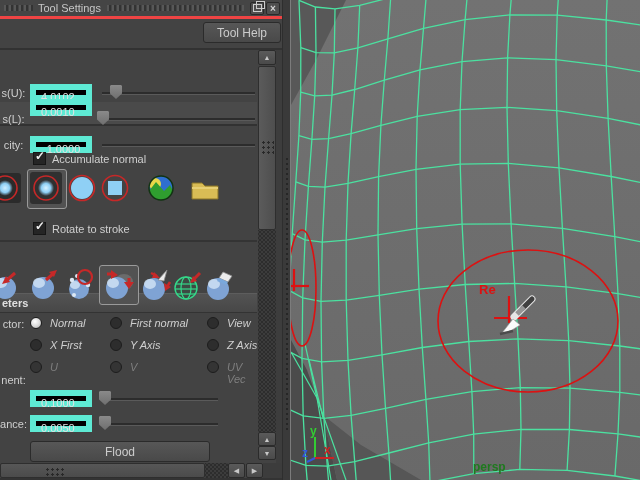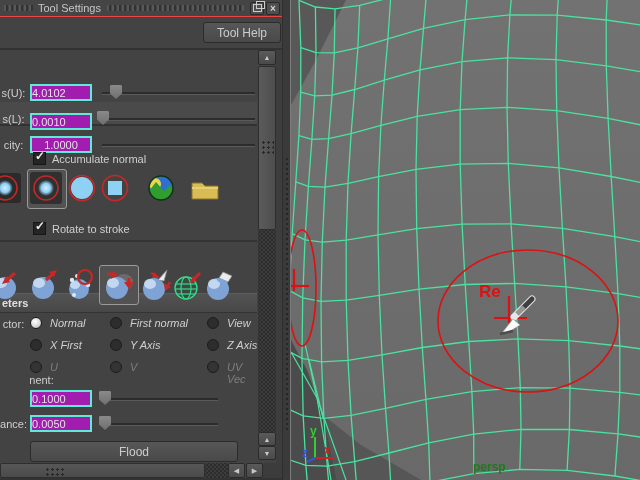--- a/index.html
+++ b/index.html
@@ -2,44 +2,44 @@
 <html><head>
 <meta charset="utf-8">
 <style>
   html,body{margin:0;padding:0;background:#222;}
   #stage{position:relative;width:640px;height:480px;overflow:hidden;
          font-family:"Liberation Sans",sans-serif;font-size:11px;color:#cccccc;
          background:#444;user-select:none;}
   
   #panel{position:absolute;left:0;top:0;width:282px;height:480px;background:#434343;}
   #titlebar{position:absolute;left:0;top:0;width:282px;height:16px;background:#454545;
-            display:flex;align-items:center;border-bottom:1px solid #ef4444;}
+            display:flex;align-items:center;border-bottom:3px solid #ef4444;}
   .grip{height:6px;background-image:repeating-linear-gradient(90deg,#575757 0 2px,transparent 2px 5px),
         repeating-linear-gradient(90deg,#333 0 2px,transparent 2px 5px);
         background-size:5px 2px,5px 2px;background-position:0 0,2px 4px;background-repeat:repeat;}
   .g1{width:30px;margin:0 4px;}
   .g2{flex:1;margin:0 6px;}
   #panel-title{color:#c6c6c6;white-space:nowrap;}
   .winbtn{width:14px;height:13px;background:#4f4f4f;border:1px solid #2a2a2a;border-radius:2px;
           display:flex;align-items:center;justify-content:center;color:#d5d5d5;
           font-size:10px;font-weight:bold;margin-right:2px;box-sizing:border-box;}
   .restore-glyph{position:relative;width:7px;height:6px;border:1px solid #ccc;background:#4f4f4f;}
   .restore-glyph::before{content:'';position:absolute;left:2px;top:-4px;width:7px;height:6px;
           border:1px solid #ccc;}
   .btn{position:absolute;height:21px;background:linear-gradient(#575757,#494949);
        border:1px solid #2b2b2b;border-radius:3px;color:#ccc;font-size:12px;
        display:flex;align-items:center;justify-content:center;box-sizing:border-box;}
   #frame-top{position:absolute;left:0;top:48px;width:282px;height:2px;background:#323232;}
   #subband{position:absolute;left:0;top:52px;width:257px;height:22px;background:#4a4a4a;
            border-bottom:2px solid #323232;}
   #content{position:absolute;left:0;top:50px;width:258px;height:413px;overflow:hidden;}
   .rl{position:absolute;left:0;width:27px;text-align:center;color:#cfcfcf;}
-  .field{position:absolute;left:30px;width:62px;height:17px;background:#a21caf;
-         border:2px solid #5eead4;box-sizing:border-box;color:#e2e2e2;
-         line-height:15px;}
+  .field{position:absolute;left:30px;width:62px;height:17px;background:#000000;
+         border:6px solid #5eead4;box-sizing:border-box;color:#e2e2e2;
+         padding-left:5px;line-height:15px;}
   .track{position:absolute;height:2px;background:#2c2c2c;border-bottom:1px solid #5a5a5a;}
   .handle{position:absolute;width:12px;height:14px;background:linear-gradient(#8a8a8a,#6f6f6f);
           clip-path:polygon(8% 0,92% 0,100% 8%,100% 60%,50% 100%,0 60%,0 8%);}
   .cb{position:absolute;width:13px;height:13px;background:#252525;border:1px solid #161616;
       box-sizing:border-box;}
   .cb .check{position:absolute;left:1px;top:-4px;color:#eee;font-size:12px;font-weight:bold;}
   .cblab{position:absolute;color:#cfcfcf;}
   .icon-tile{position:absolute;}
   .selframe{position:absolute;border:1px solid #9a9a9a;background:#525252;border-radius:3px;}
   #sect-hdr{position:absolute;left:0;top:243px;width:257px;height:20px;
@@ -74,21 +74,21 @@
   
   #separator{position:absolute;left:282px;top:0;width:8px;height:480px;background:#3a3a3a;
              border-left:1px solid #2e2e2e;box-sizing:border-box;}
   #separator .dots{position:absolute;left:3px;top:158px;width:2px;height:274px;
              background-image:repeating-linear-gradient(#262626 0 2px,transparent 2px 5px);}
   
   #viewport{position:absolute;left:290px;top:0;width:350px;height:480px;overflow:hidden;
             background:linear-gradient(#727272,#696969);border-left:1px solid #7c7c7c;}
   #mesh{position:absolute;left:0;top:0;}
   .vp-label{position:absolute;font-weight:bold;}
-  #brush-label{left:188px;top:282px;color:#dd1111;font-size:17px;}
+  #brush-label{left:188px;top:282px;color:#dd1111;font-size:13px;}
   #axis-y{left:19px;top:424px;color:#33cc33;font-size:12px;}
   #axis-x{left:33px;top:443px;color:#cc2222;font-size:12px;}
   #axis-z{left:11px;top:446px;color:#3355dd;font-size:12px;}
   #cam-label{left:182px;top:460px;color:#1f7a1f;font-size:12px;}
 </style>
 </head>
 <body>
 
 <div id="stage">
 
@@ -112,21 +112,21 @@
 
     <div id="content">
       <div id="subband"></div>
 
       <span class="rl" style="top:37px;">s(U):</span>
       <div class="field" style="top:34px;">4.0102</div>
       <div class="track" style="left:102px;top:42px;width:153px;"></div>
       <div class="handle" style="left:110px;top:35px;"></div>
 
       <span class="rl" style="top:63px;">s(L):</span>
-      <div class="field" style="top:63px;">0.0010</div>
+      <div class="field" style="top:49px;">0.0010</div>
       <div class="track" style="left:102px;top:68px;width:153px;"></div>
       <div class="handle" style="left:97px;top:61px;"></div>
 
       <span class="rl" style="top:89px;">city:</span>
       <div class="field" style="top:86px;text-align:center;">1.0000</div>
       <div class="track" style="left:102px;top:94px;width:153px;"></div>
 
       <div class="cb" style="left:33px;top:102px;">
         <span class="check">✓</span>
       </div>
@@ -290,31 +290,31 @@
       <span class="radio" style="left:207px;top:289px;"></span>
       <span class="rlab" style="left:227px;top:289px;">Z Axis</span>
 
       <span class="radio dis" style="left:30px;top:311px;"></span>
       <span class="rlab dis" style="left:50px;top:311px;">U</span>
       <span class="radio dis" style="left:110px;top:311px;"></span>
       <span class="rlab dis" style="left:130px;top:311px;">V</span>
       <span class="radio dis" style="left:207px;top:311px;"></span>
       <span class="rlab dis" style="left:227px;top:311px;">UV Vec</span>
 
-      <span class="rl" style="top:324px;margin-left:28px;">nent:</span>
+      <span class="rl" style="top:324px;">nent:</span>
       <div class="field" style="top:340px;">0.1000</div>
       <div class="track" style="left:102px;top:348px;width:116px;"></div>
       <div class="handle" style="left:99px;top:341px;"></div>
 
       <span class="rl" style="top:368px;">ance:</span>
       <div class="field" style="top:365px;">0.0050</div>
       <div class="track" style="left:102px;top:373px;width:116px;"></div>
       <div class="handle" style="left:99px;top:366px;"></div>
 
-      <div class="btn" style="left:30px;top:391px;width:208px;">Flood</div>
+      <div class="btn" style="left:30px;top:391px;width:180px;">Flood</div>
     </div>
 
     <div class="sbtn" style="left:258px;top:50px;width:18px;height:15px;">
       <span>▲</span>
       </div>
     <div id="vthumb">
       <span class="thumbdots" style="left:2px;top:73px;width:13px;height:14px;"></span>
       </div>
     <div class="dither" style="left:258px;top:230px;width:18px;height:202px;"></div>
     <div class="sbtn" style="left:258px;top:432px;width:18px;height:14px;">

